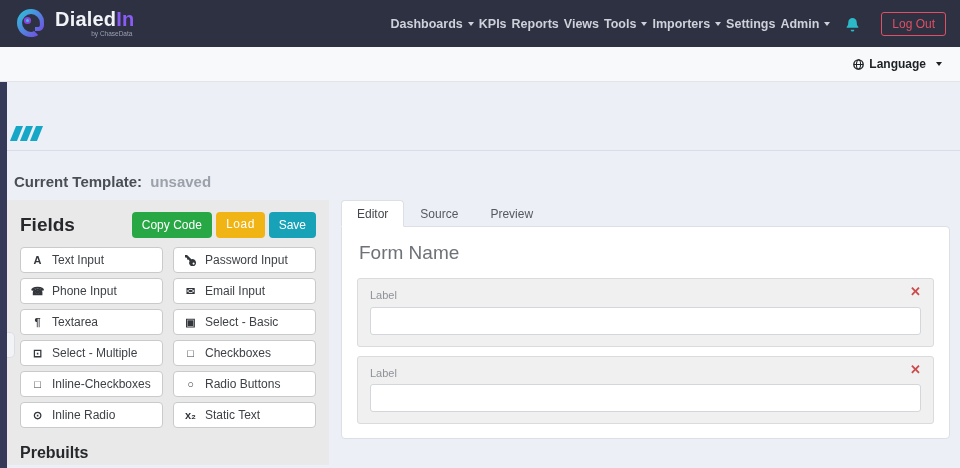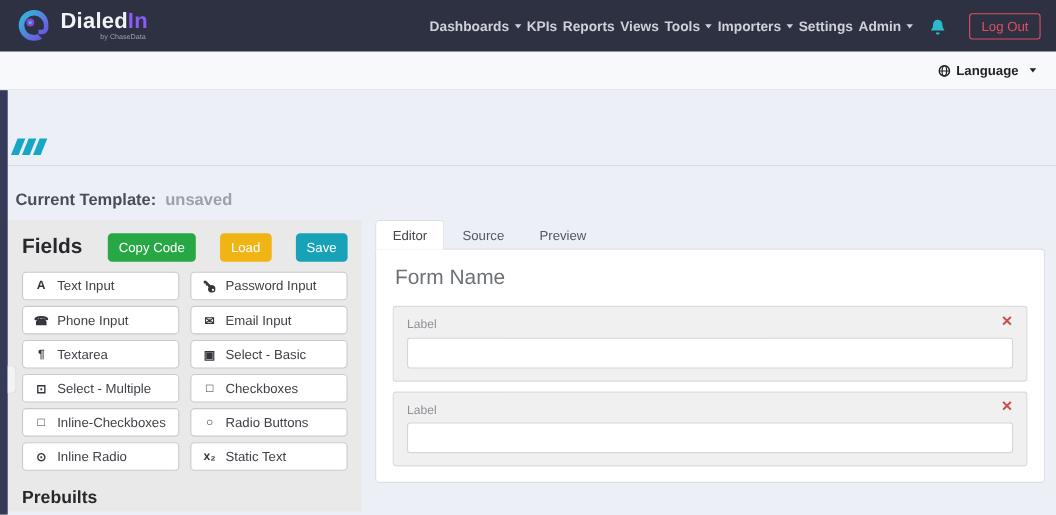--- a/index.html
+++ b/index.html
@@ -65,27 +65,27 @@
 
   .builder { display:flex; margin-top:10px; align-items:flex-start; }
 
   
   .fields-panel {
     width:322px; margin-left:7px; background:#e9e9ea; padding:12px 13px 0;
     height:265px; overflow:hidden; flex:none;
   }
   .fields-head { display:flex; align-items:center; }
   .fields-title { font-size:19px; font-weight:700; color:#26282b; }
-  .fields-actions { margin-left:auto; display:flex; gap:22px; }
+  .fields-actions { margin-left:auto; display:flex; gap:4px; }
   .act-btn {
     border:none; border-radius:4px; color:#fff; font-size:12px; font-weight:400;
     padding:6px 10px; cursor:pointer; font-family:"Liberation Sans", sans-serif;
   }
   .act-copy { background:#28a745; }
-  .act-load { background:#f0b414; }
+  .act-load { background:#f0b414;font-family:Liberation Mono, monospace; }
   .act-save { background:#17a2b8; }
 
   .fields-grid { margin-top:9px; display:grid; grid-template-columns:1fr 1fr; column-gap:10px; row-gap:5px; }
   .field-btn {
     height:26px; background:#fff; border:1px solid #c9cacc; border-radius:4px;
     display:flex; align-items:center; gap:8px; padding:0 10px; cursor:pointer;
     font-size:12px; color:#3e4247; font-family:"Liberation Sans", sans-serif; text-align:left;
   }
   .fi { width:13px; font-size:11px; font-weight:600; color:#33373c; display:inline-flex; justify-content:center; flex:none; }
   .prebuilts-title { font-size:16px; font-weight:700; color:#26282b; margin-top:16px; }

